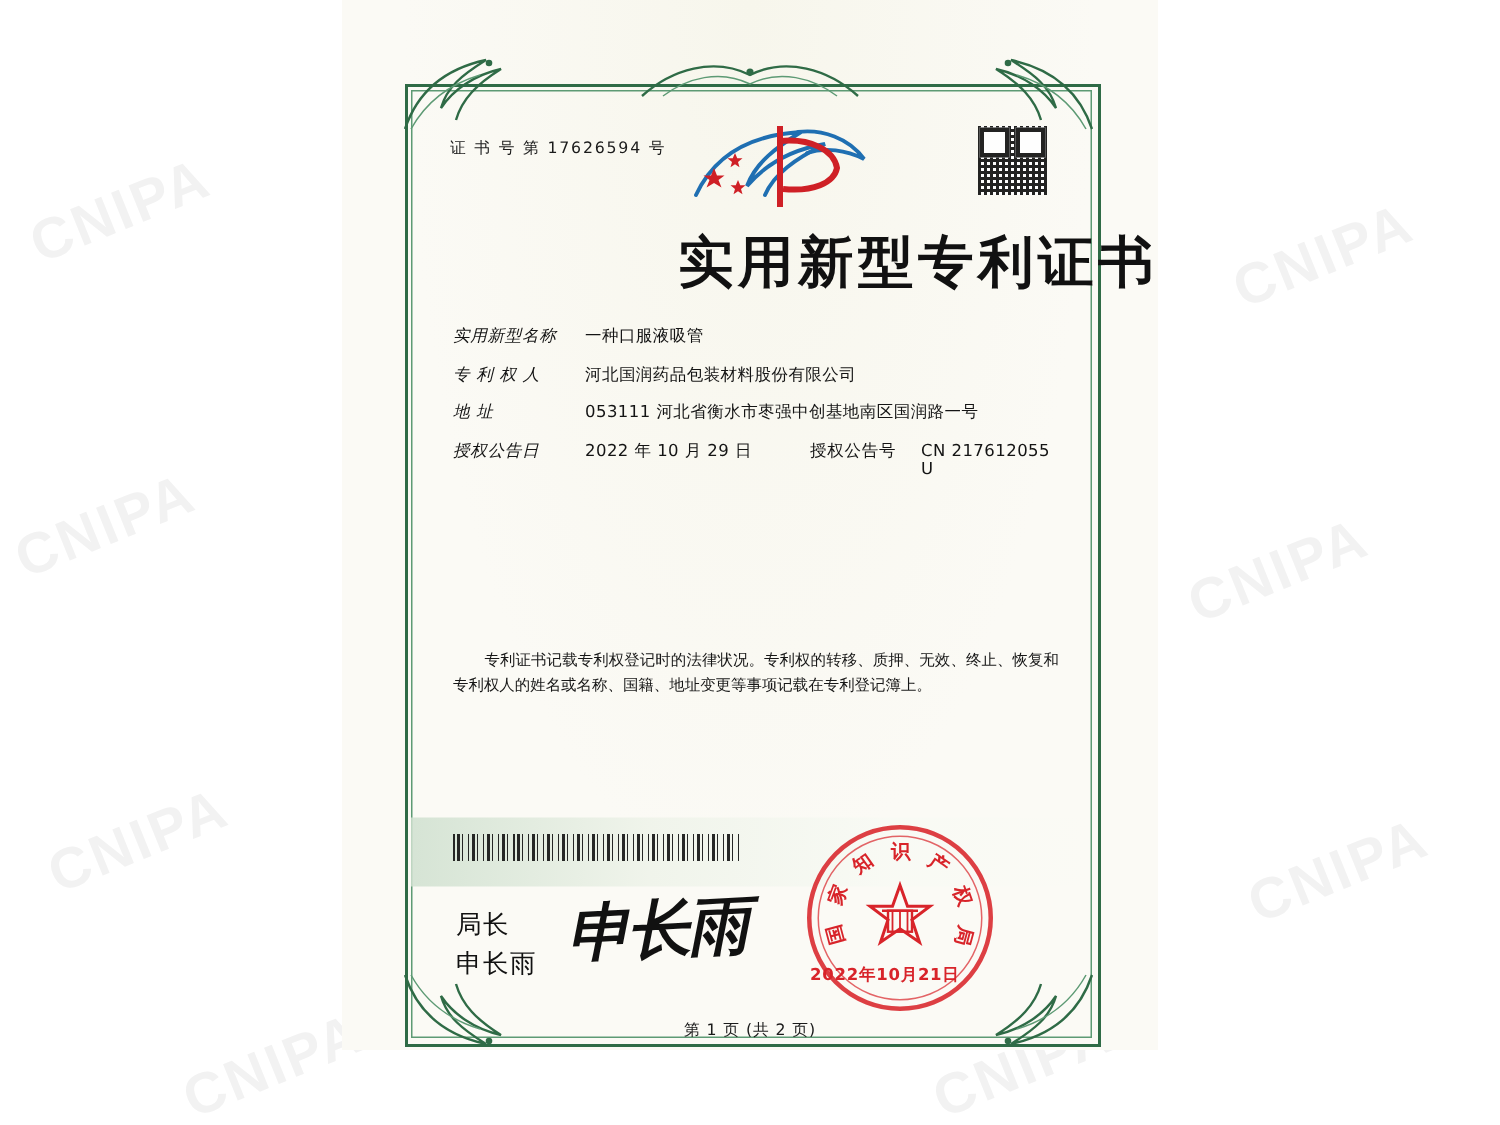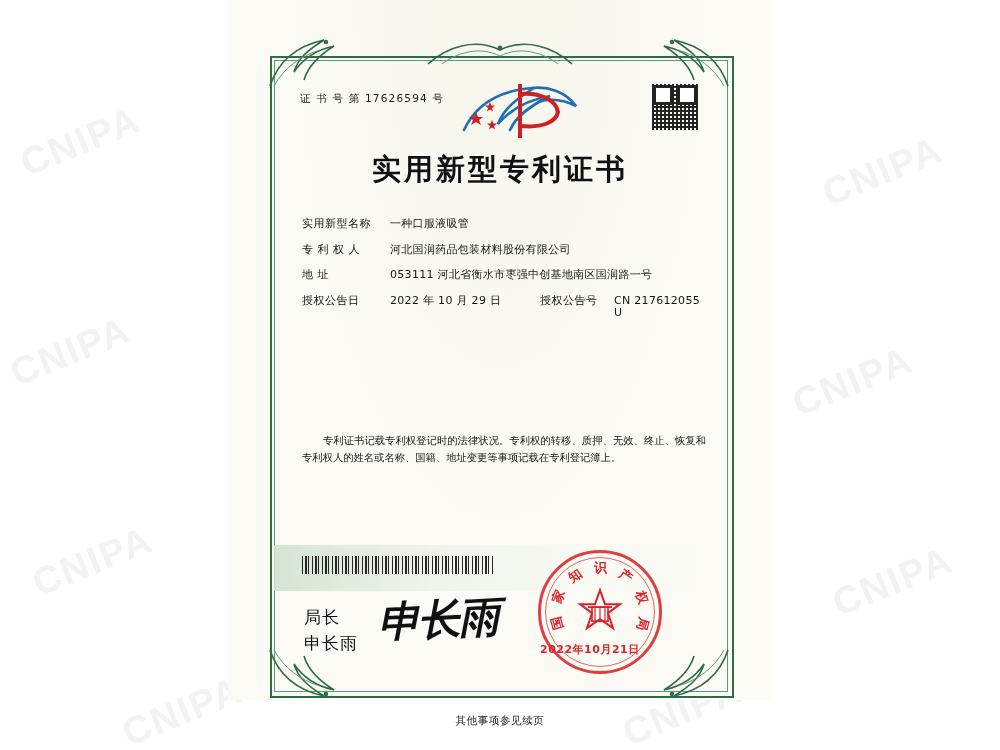--- a/index.html
+++ b/index.html
@@ -140,22 +140,22 @@
     background: #fff;
   }
   #qr::before { left: 1px; top: 1px; }
   #qr::after  { right: 1px; top: 1px; }
 
   #title {
     position: absolute;
     left: 0;
     right: 0;
     top: 150px;
-    text-align: center;
-    font-size: 29px;
+    text-align: right;
+    font-size: 37px;
     font-weight: bold;
     letter-spacing: 3px;
     color: #111;
     font-family: "DejaVu Sans", sans-serif;
   }
 
   
   #fields {
     position: absolute;
     left: 74px;
@@ -168,20 +168,21 @@
   .field-row {
     display: flex;
     align-items: baseline;
     margin-bottom: 13.5px;
   }
   .field-label {
     width: 88px;
     flex: 0 0 88px;
     letter-spacing: 0.5px;
     white-space: nowrap;
+    font-style: italic;
   }
   .field-value {
     flex: 1 1 auto;
     letter-spacing: 0.3px;
   }
   .field-row.dual .field-value { flex: 0 0 auto; min-width: 150px; }
   .field-label2 {
     flex: 0 0 auto;
     width: 74px;
     letter-spacing: 0.5px;
@@ -445,15 +446,15 @@
         <svg width="46" height="46" viewBox="0 0 46 46">
           <polygon points="23,3 28,17 43,17 31,26 36,41 23,32 10,41 15,26 3,17 18,17" fill="none" stroke="#d8242a" stroke-width="2"></polygon>
           <rect x="15" y="20" width="16" height="14" fill="none" stroke="#d8242a" stroke-width="1.6"></rect>
           <path d="M11,20 L35,20" stroke="#d8242a" stroke-width="1.6"></path>
           <path d="M18,20 L18,34 M23,20 L23,34 M28,20 L28,34" stroke="#d8242a" stroke-width="1.2"></path>
         </svg>
       </div>
       <div id="seal-date">2022年10月21日</div>
     </div>
 
-    <div id="footnote">其他事项参见续页</div>
+    <div id="page-num">第 1 页 (共 2 页)</div>
   </div>
 </div>
 
 </body></html>

